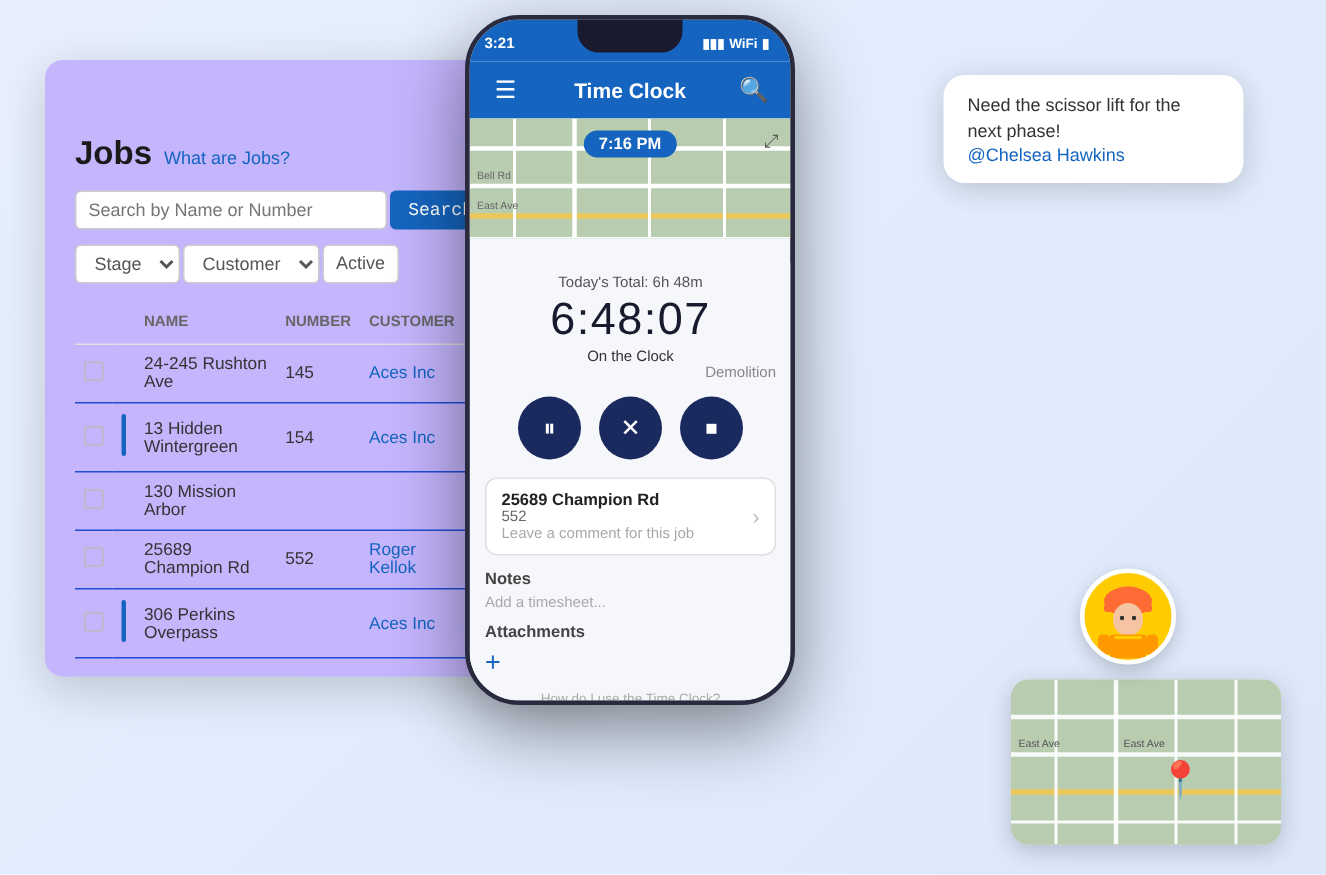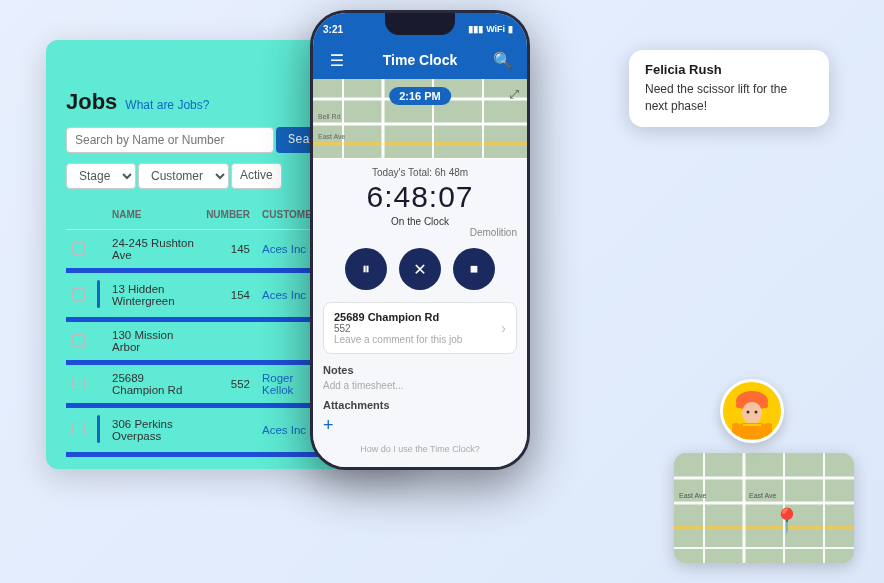--- a/index.html
+++ b/index.html
@@ -8,24 +8,24 @@
       height: 583px;
       background: linear-gradient(135deg, #e8f0fe 0%, #dce8fa 100%);
       font-family: -apple-system, BlinkMacSystemFont, 'Segoe UI', sans-serif;
       overflow: hidden;
       position: relative;
     }
 
     
     .jobs-panel {
       position: absolute;
-      left: 46px;
+      left: 30px;
       top: 40px;
       width: 370px;
-      background: #5eead4;
+      background: #c4b5fd;
       border-radius: 12px;
       box-shadow: 0 8px 32px rgba(0,0,0,0.18);
       padding: 18px 20px 12px;
       z-index: 2;
     }
     .jobs-header {
       display: flex;
       align-items: baseline;
       gap: 8px;
       margin-bottom: 12px;
@@ -105,25 +105,25 @@
       color: #666;
       font-weight: 600;
       font-size: 10px;
       text-transform: uppercase;
       padding: 4px 6px;
       border-bottom: 1px solid #e0e0e0;
     }
     .jobs-table td {
       padding: 7px 6px;
       color: #333;
-      border-bottom: 5px solid #1d4ed8;
+      border-bottom: 1px solid #1d4ed8;
       vertical-align: middle;
     }
     .jobs-table td.link { color: #1565c0; }
-    .jobs-table td.center { text-align: right; }
+    .jobs-table td.center { text-align: left; }
     .check-col { width: 16px; }
     .bar-col { width: 4px; }
     .bar-blue { display: inline-block; width: 3px; height: 28px; background: #1565c0; border-radius: 2px; }
     .row-cb { width: 13px; height: 13px; border: 1px solid #bbb; border-radius: 2px; display: inline-block; }
 
     
     .phone-wrap {
       position: absolute;
       left: 310px;
       top: 10px;
@@ -221,20 +221,21 @@
       top: 8px;
       right: 8px;
       color: #555;
       font-size: 12px;
     }
     .phone-content {
       flex: 1;
       overflow-y: auto;
       padding: 8px 10px;
       background: #f5f7fa;
+      margin-top: 16px;
     }
     .today-total {
       text-align: center;
       font-size: 10px;
       color: #555;
       margin-bottom: 2px;
     }
     .big-timer {
       text-align: center;
       font-size: 30px;
@@ -511,21 +512,21 @@
           <line x1="0" y1="80" x2="220" y2="80" stroke="#fff" stroke-width="2"></line>
 
           <line x1="30" y1="0" x2="30" y2="100" stroke="#fff" stroke-width="2"></line>
           <line x1="70" y1="0" x2="70" y2="100" stroke="#fff" stroke-width="3"></line>
           <line x1="120" y1="0" x2="120" y2="100" stroke="#fff" stroke-width="2"></line>
           <line x1="170" y1="0" x2="170" y2="100" stroke="#fff" stroke-width="2"></line>
 
           <text x="5" y="40" font-size="7" fill="#666">Bell Rd</text>
           <text x="5" y="60" font-size="7" fill="#666">East Ave</text>
         </svg>
-        <div class="map-time-bubble">2:16 PM</div>
+        <div class="map-time-bubble">7:16 PM</div>
         <span class="map-expand-icon">⤢</span>
       </div>
 
       <div class="phone-content">
         <div class="today-total">Today's Total: 6h 48m</div>
         <div class="big-timer">6:48:07</div>
         <div class="on-clock">On the Clock</div>
         <div class="on-clock-sub">Demolition</div>
         <div class="timer-controls">
           <button class="ctrl-btn">⏸</button>
@@ -544,22 +545,22 @@
         <div class="section-placeholder">Add a timesheet...</div>
         <div class="section-label">Attachments</div>
         <div class="plus-icon">+</div>
         <div class="help-text">How do I use the Time Clock?</div>
       </div>
     </div>
   </div>
 </div>
 
 <div class="notif-bubble">
-  <div class="notif-name">Felicia Rush</div>
   <div class="notif-text">Need the scissor lift for the next phase!</div>
+  <div class="notif-mention">@Chelsea Hawkins</div>
 </div>
 
 <div class="worker-avatar">
   <div class="worker-circle">
     <svg class="worker-svg" viewBox="0 0 56 56">
 
       <ellipse cx="28" cy="18" rx="16" ry="10" fill="#ff6b35"></ellipse>
       <rect x="12" y="20" width="32" height="5" rx="2" fill="#ff6b35"></rect>
 
       <ellipse cx="28" cy="30" rx="10" ry="11" fill="#f5c5a3"></ellipse>

